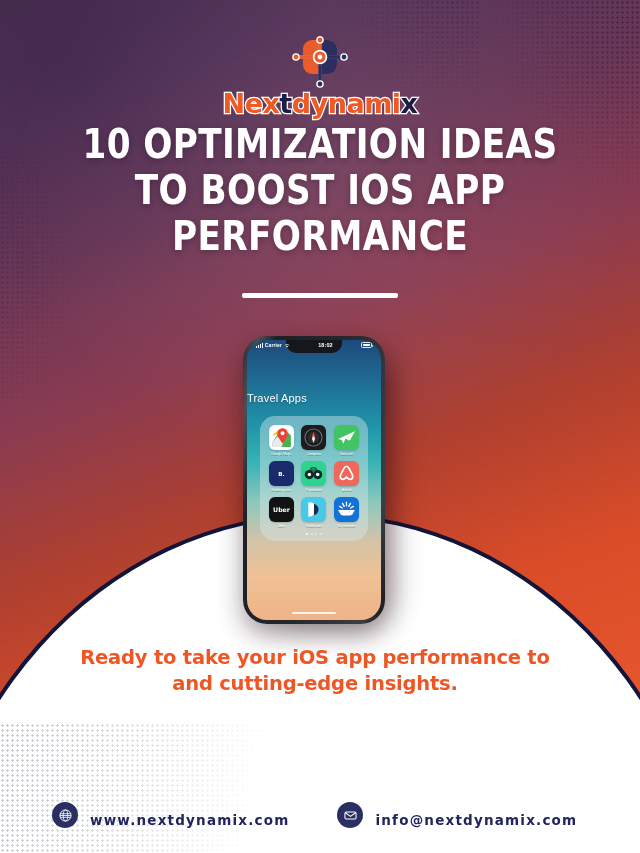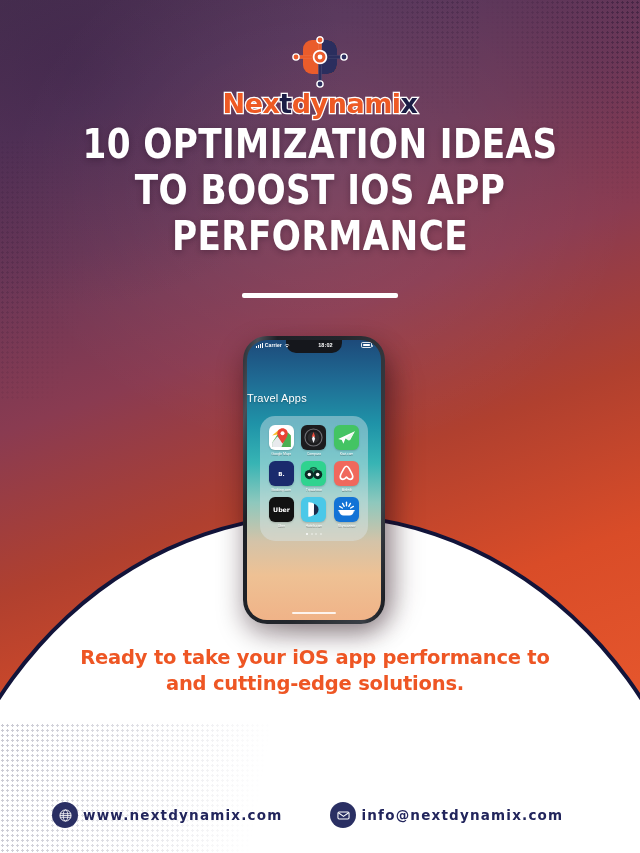--- a/index.html
+++ b/index.html
@@ -254,21 +254,21 @@
   .cta span { display: block; }
 
   
   .footer {
     position: absolute; left: 0; right: 0; bottom: 0;
     height: 76px;
     display: flex; align-items: center;
     z-index: 8;
   }
   .f-item {
-    display: flex; align-items: center; gap: 5px;
+    display: flex; align-items: flex-end; gap: 12px;
     color: #22255c;
     font-family: "DejaVu Sans", sans-serif;
     font-weight: bold;
     font-size: 13.5px;
     letter-spacing: 1.2px;
   }
   .f-web { margin-left: 52px; }
   .f-mail { margin-left: 48px; }
   .f-icon {
     width: 26px; height: 26px; border-radius: 50%;
@@ -472,21 +472,21 @@
           <i></i>
         </div>
       </div>
 
       <div class="home-ind"></div>
     </div>
   </div>
 
   <div class="cta">
     <span>Ready to take your iOS app performance to</span>
-    <span>and cutting-edge solutions.</span>
+    <span>and cutting-edge insights.</span>
   </div>
 
   <div class="halftone ht-footer"></div>
   <div class="footer">
     <div class="f-item f-web">
       <span class="f-icon">
         <svg width="15" height="15" viewBox="0 0 20 20">
           <circle cx="10" cy="10" r="7.4" fill="none" stroke="#fff" stroke-width="1.3"></circle>
           <ellipse cx="10" cy="10" rx="3.1" ry="7.4" fill="none" stroke="#fff" stroke-width="1.1"></ellipse>
           <path d="M2.9 7.6h14.2M2.9 12.4h14.2M2.6 10h14.8" stroke="#fff" stroke-width="1.1"></path>

